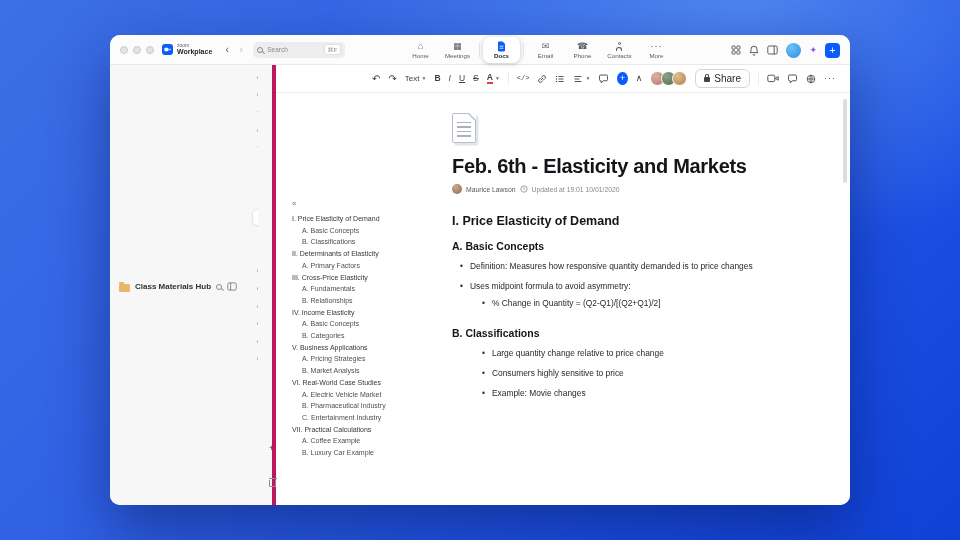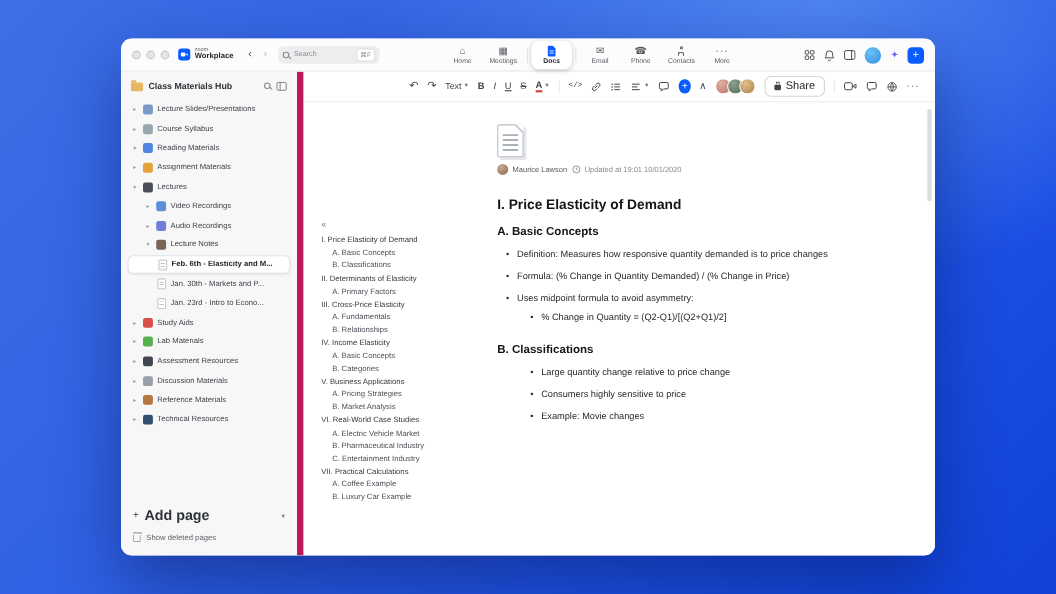--- a/index.html
+++ b/index.html
@@ -40,21 +40,21 @@
   .person::after{content:"";position:absolute;left:1px;bottom:0;width:6.4px;height:3.4px;border:1px solid currentColor;border-bottom:none;border-radius:4px 4px 0 0;box-sizing:border-box}
   .tright{position:absolute;right:10px;top:0;height:30px;display:flex;align-items:center;gap:8px;color:#45494f}
   .avatar{width:15px;height:15px;border-radius:50%;background:radial-gradient(circle at 35% 30%,#6cc2f7,#2f8de0)}
   .plusbtn{width:15px;height:15px;border-radius:4px;background:#0b5cff;color:#fff;font-size:10px;display:flex;align-items:center;justify-content:center}
   .spark{color:#7a5af5;font-size:9px}
 
   
   .bodyrow{flex:1;display:flex;min-height:0}
 
   
-  .sidebar{flex:0 0 166px;width:166px;background:#f7f7f8;border-right:6px solid #be185d;display:flex;flex-direction:column;min-height:0;box-sizing:border-box}
+  .sidebar{flex:0 0 166px;width:166px;background:#f7f7f8;border-right:4px solid #be185d;display:flex;flex-direction:row;min-height:0;box-sizing:border-box}
   .sbhead{display:flex;align-items:center;gap:5px;padding:8px 9px 5px}
   .folder{width:11px;height:8px;background:#e8b765;border-radius:1.5px;position:relative;margin-top:2px;flex:0 0 11px}
   .folder::before{content:"";position:absolute;top:-2px;left:0;width:5px;height:2px;background:#e8b765;border-radius:1px 1px 0 0}
   .sbtitle{font-size:8px;font-weight:700;color:#2d3136;flex:1;white-space:nowrap;overflow:hidden}
   .sbico{color:#6f747a;display:flex;align-items:center}
   .tree{flex:1;padding:3px 6px 0;overflow:hidden}
   .srow{display:flex;align-items:center;gap:4px;height:17.6px;border-radius:5px;padding-right:4px;box-sizing:border-box}
   .srow .chev{flex:0 0 7px;width:7px;font-size:5.5px;color:#9aa0a7;text-align:center}
   .srow .lb{font-size:7px;color:#3a3f45;white-space:nowrap;overflow:hidden;text-overflow:ellipsis}
   .d0{padding-left:3px}.d1{padding-left:15px}.d2{padding-left:27px}
@@ -449,36 +449,36 @@
             <div class="t2">A. Electric Vehicle Market</div>
             <div class="t2">B. Pharmaceutical Industry</div>
             <div class="t2">C. Entertainment Industry</div>
             <div class="t1">VII. Practical Calculations</div>
             <div class="t2">A. Coffee Example</div>
             <div class="t2">B. Luxury Car Example</div>
           </div>
 
           <div class="content">
             <div class="docicon"></div>
+            <div class="dtitle">Feb. 6th - Elasticity and Markets</div>
             <div class="meta">
               <span class="mav"></span>
               <span class="nm">Maurice Lawson</span>
               <span class="clock">
                 <svg width="8" height="8" viewBox="0 0 8 8" fill="none" stroke="currentColor" stroke-width="0.8">
                     <circle cx="4" cy="4" r="3.2"></circle>
                     <path d="M4 2.3V4l1.2.8"></path>
                   </svg>
               </span>
               <span class="up">Updated at 19:01 10/01/2020</span>
             </div>
 
             <div class="h2">I. Price Elasticity of Demand</div>
             <div class="h3">A. Basic Concepts</div>
             <div class="li l1">Definition: Measures how responsive quantity demanded is to price changes</div>
-            <div class="li l1">Formula: (% Change in Quantity Demanded) / (% Change in Price)</div>
             <div class="li l1">Uses midpoint formula to avoid asymmetry:</div>
             <div class="li l2 mt10">% Change in Quantity = (Q2-Q1)/[(Q2+Q1)/2]</div>
             <div class="h3 sp">B. Classifications</div>
             <div class="li l2">Large quantity change relative to price change</div>
             <div class="li l2">Consumers highly sensitive to price</div>
             <div class="li l2">Example: Movie changes</div>
           </div>
         </div>
       </div>
 

